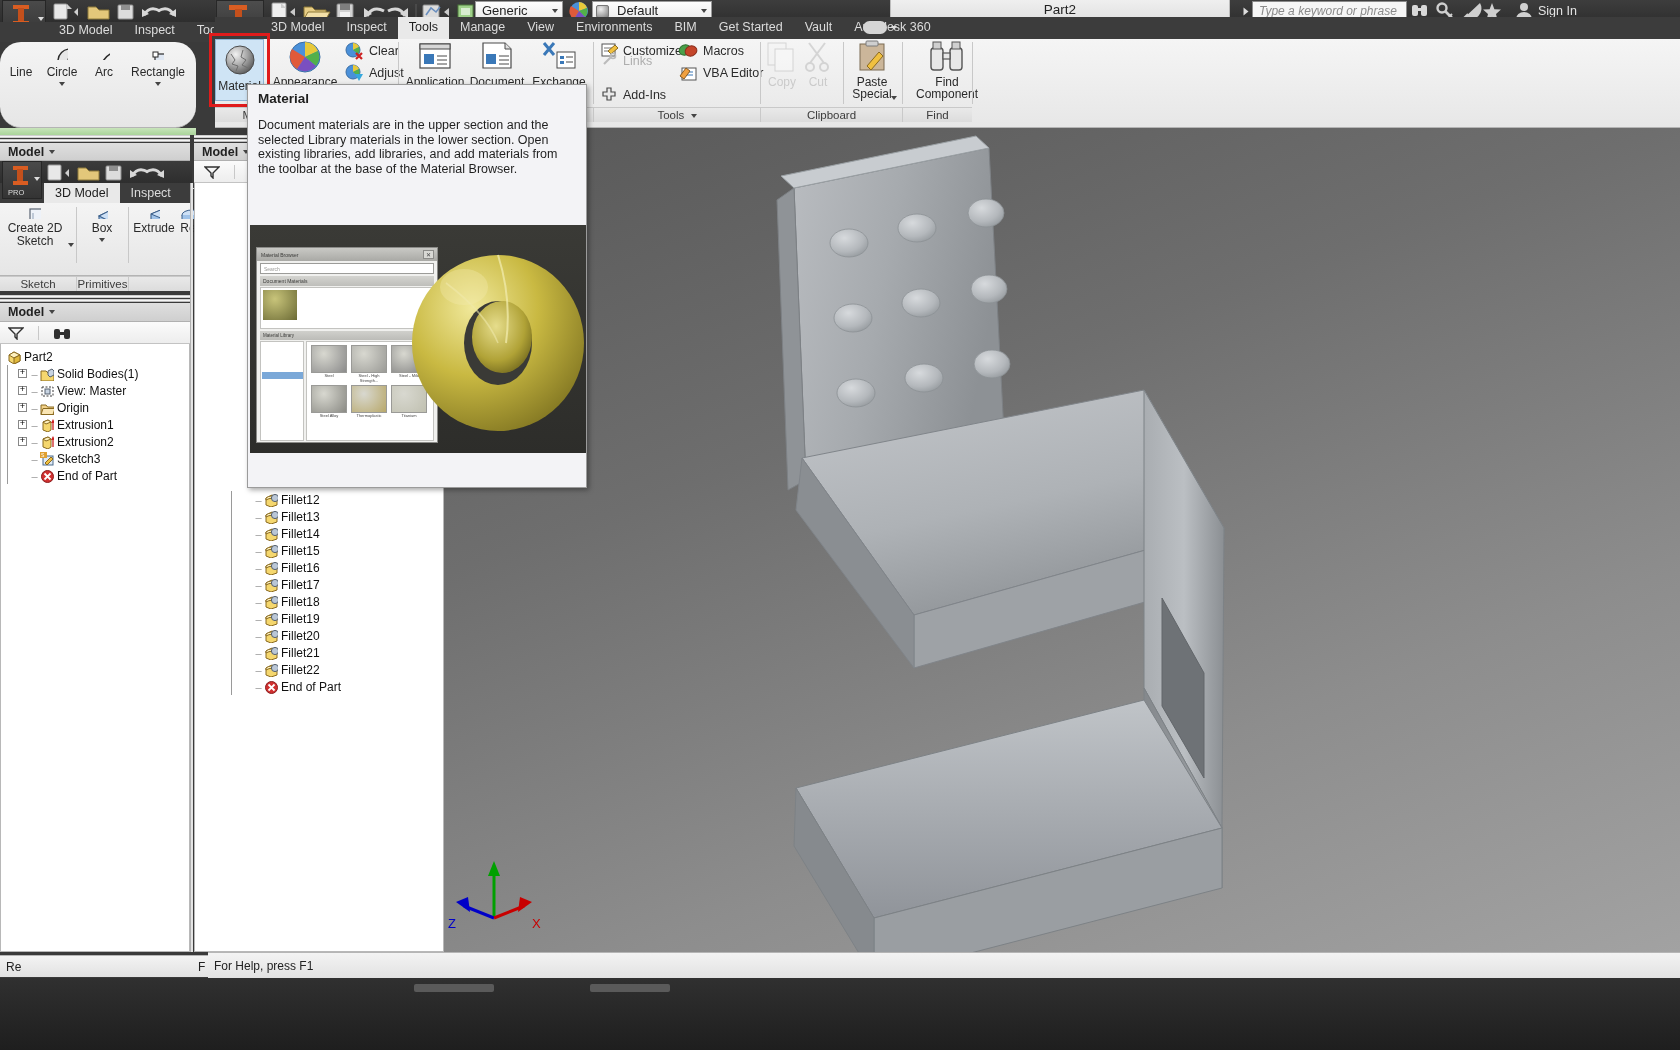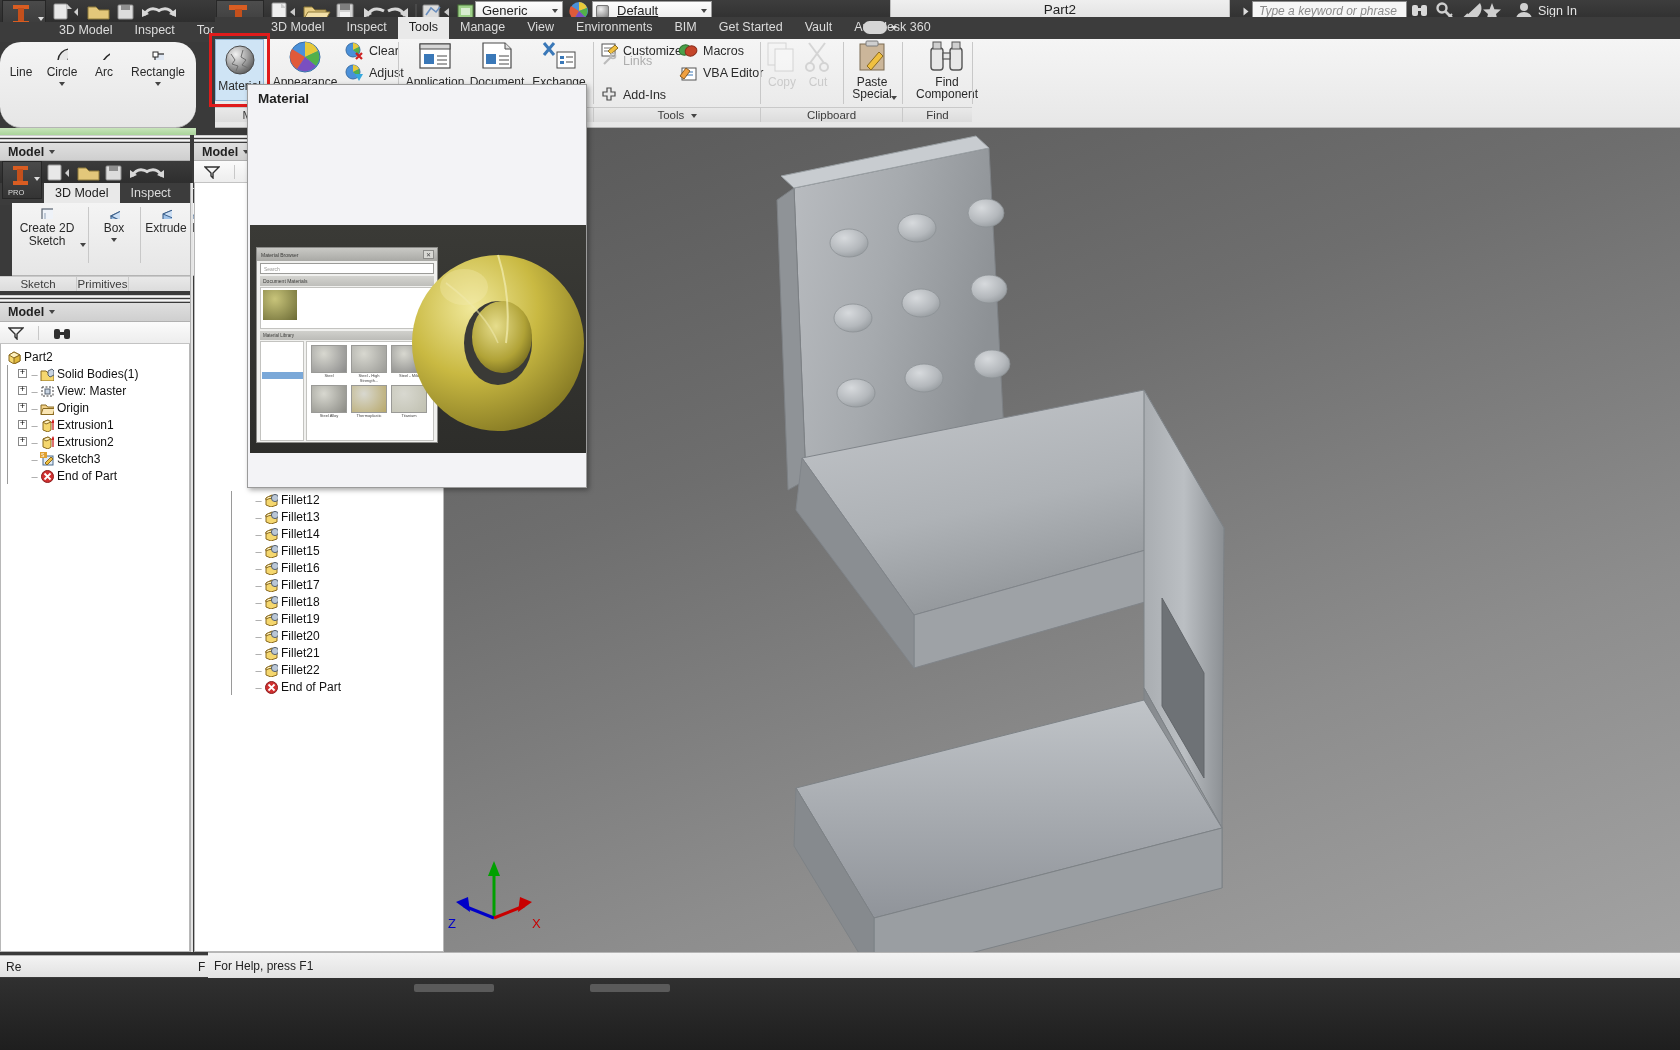--- a/index.html
+++ b/index.html
@@ -298,21 +298,21 @@
       <path d="M116,14 q-6,-10 -16,-4" stroke="#d8d8d8" stroke-width="3" fill="none"></path>
       <polygon points="118,16 118,8 111,13" fill="#d8d8d8"></polygon>
     </svg>
   </div>
   <div class="tabrow" style="width:192px;">
     <div class="tab active" style="margin-left:44px;">3D Model</div>
     <div class="tab">Inspect</div>
     <div class="tab" style="overflow:hidden;width:24px;">Tools</div>
   </div>
 
-  <div class="abs panelbar" style="left:12px;top:42px;width:192px;height:73px;background:linear-gradient(#f4f4f4,#e6e6e6);">
+  <div class="abs panelbar" style="left:0;top:42px;width:192px;height:73px;background:linear-gradient(#f4f4f4,#e6e6e6);">
     <div class="abs bigbtn" style="left:2px;top:2px;width:66px;">
       <svg class="ic" width="34" height="30">
         <rect x="3" y="4" width="22" height="22" fill="#eef2f8" stroke="#5a6472" stroke-width="1.2"></rect>
         <line x1="6" y1="22" x2="6" y2="8" stroke="#8fa0b5"></line>
         <line x1="6" y1="22" x2="22" y2="22" stroke="#8fa0b5"></line>
         <path d="M12,22 L26,7 l4,4 L16,26 z" fill="#f0c040" stroke="#8a6a20"></path>
         <circle cx="7" cy="21" r="1.6" fill="#2a2a2a"></circle>
       </svg>
       <div class="lbl" style="margin-top:3px;">Create 2D Sketch</div>
     </div>
@@ -529,21 +529,21 @@
 <svg class="abs" width="22" height="20" style="left:568px;top:1px;">
   <circle cx="11" cy="10" r="9" fill="#4a90d9"></circle>
   <path d="M11,10 L11,1 A9,9 0 0 1 19,7 Z" fill="#e8c93a"></path>
   <path d="M11,10 L19,7 A9,9 0 0 1 17,16 Z" fill="#52b04a"></path>
   <path d="M11,10 L17,16 A9,9 0 0 1 6,18 Z" fill="#7a4fc0"></path>
   <path d="M11,10 L6,18 A9,9 0 0 1 3,5 Z" fill="#e05a3a"></path>
 </svg>
 
 <div class="abs combo" style="left:592px;top:1px;width:120px;height:19px;">
   <span class="abs" style="left:3px;top:3px;width:13px;height:13px;background:radial-gradient(circle at 35% 30%,#eee,#7e7e7e);border:1px solid #777;border-radius:2px;"></span>
-  <span style="margin-left:18px;text-decoration:underline;">Default</span>
+  <span style="margin-left:18px;">Default</span>
   <span class="caret-d"></span>
 </div>
 
 <div class="abs" style="left:1230px;top:1px;width:450px;height:20px;display:flex;align-items:center;">
   <div class="abs caret-d" style="left:12px;top:8px;border-top-color:#ddd;border-left-width:4px;border-right-width:4px;border-top-width:5px;transform:rotate(-90deg);"></div>
   <div class="abs searchbox" style="left:22px;top:0px;width:155px;height:19px;">
     <span>Type a keyword or phrase</span>
   </div>
   <svg class="abs" width="100" height="20" style="left:180px;top:0;">
     <g fill="#d8d8d8">
@@ -907,20 +907,21 @@
         </svg>
         <span>End of Part</span>
       </div>
     </div>
 </div>
 
 <div class="abs" style="left:190px;top:183px;width:3px;height:769px;background:#e4e4e4;border-left:1px solid #b0b0b0;"></div>
 
 <div class="abs tooltip" style="left:247px;top:84px;width:340px;height:404px;">
   <div class="tt-title">Material</div>
+  <div class="tt-body" style="padding-top:10px;">Document materials are in the upper section and the selected Library materials in the lower section. Open existing libraries, add libraries, and add materials from the toolbar at the base of the Material Browser.</div>
 
   <div class="abs" style="left:2px;top:140px;width:336px;height:228px;background:linear-gradient(#3a3a36,#2d2d2a);overflow:hidden;">
 
     <div class="abs" style="left:6px;top:22px;width:182px;height:196px;background:#f0f0ee;border:1px solid #8b8b88;">
       <div class="abs" style="left:0;top:0;width:180px;height:13px;background:linear-gradient(#c9c9c5,#a9a9a5);display:flex;align-items:center;">
         <span style="font-size:5px;color:#3a3a38;padding-left:4px;">Material Browser</span>
         <span class="abs" style="right:3px;top:2px;width:11px;height:9px;background:#d8d8d4;border:1px solid #8b8b88;font-size:6px;text-align:center;line-height:8px;color:#444;">✕</span>
       </div>
       <div class="abs" style="left:3px;top:15px;width:174px;height:11px;background:#fff;border:1px solid #9c9c99;">
         <span style="font-size:5px;color:#9a9a97;padding-left:3px;line-height:11px;display:block;">Search</span>

